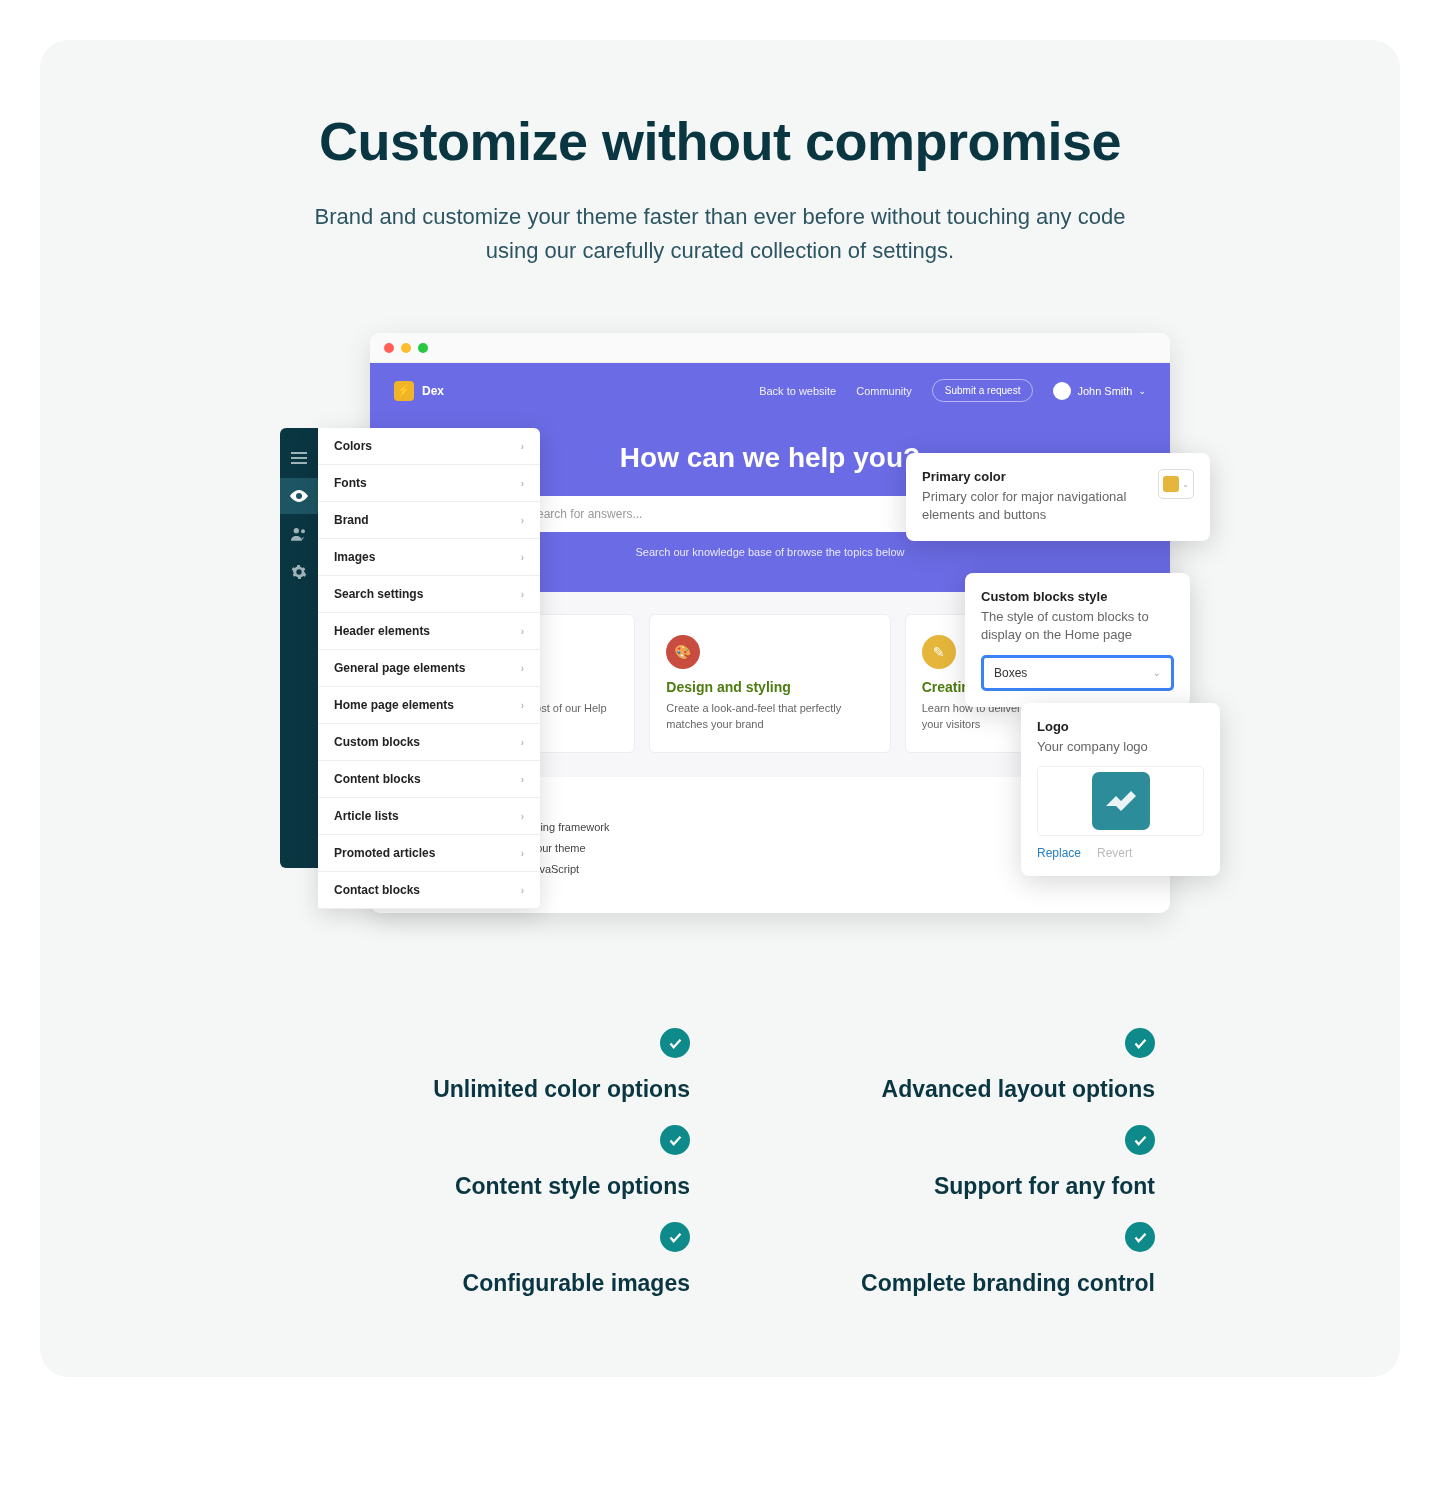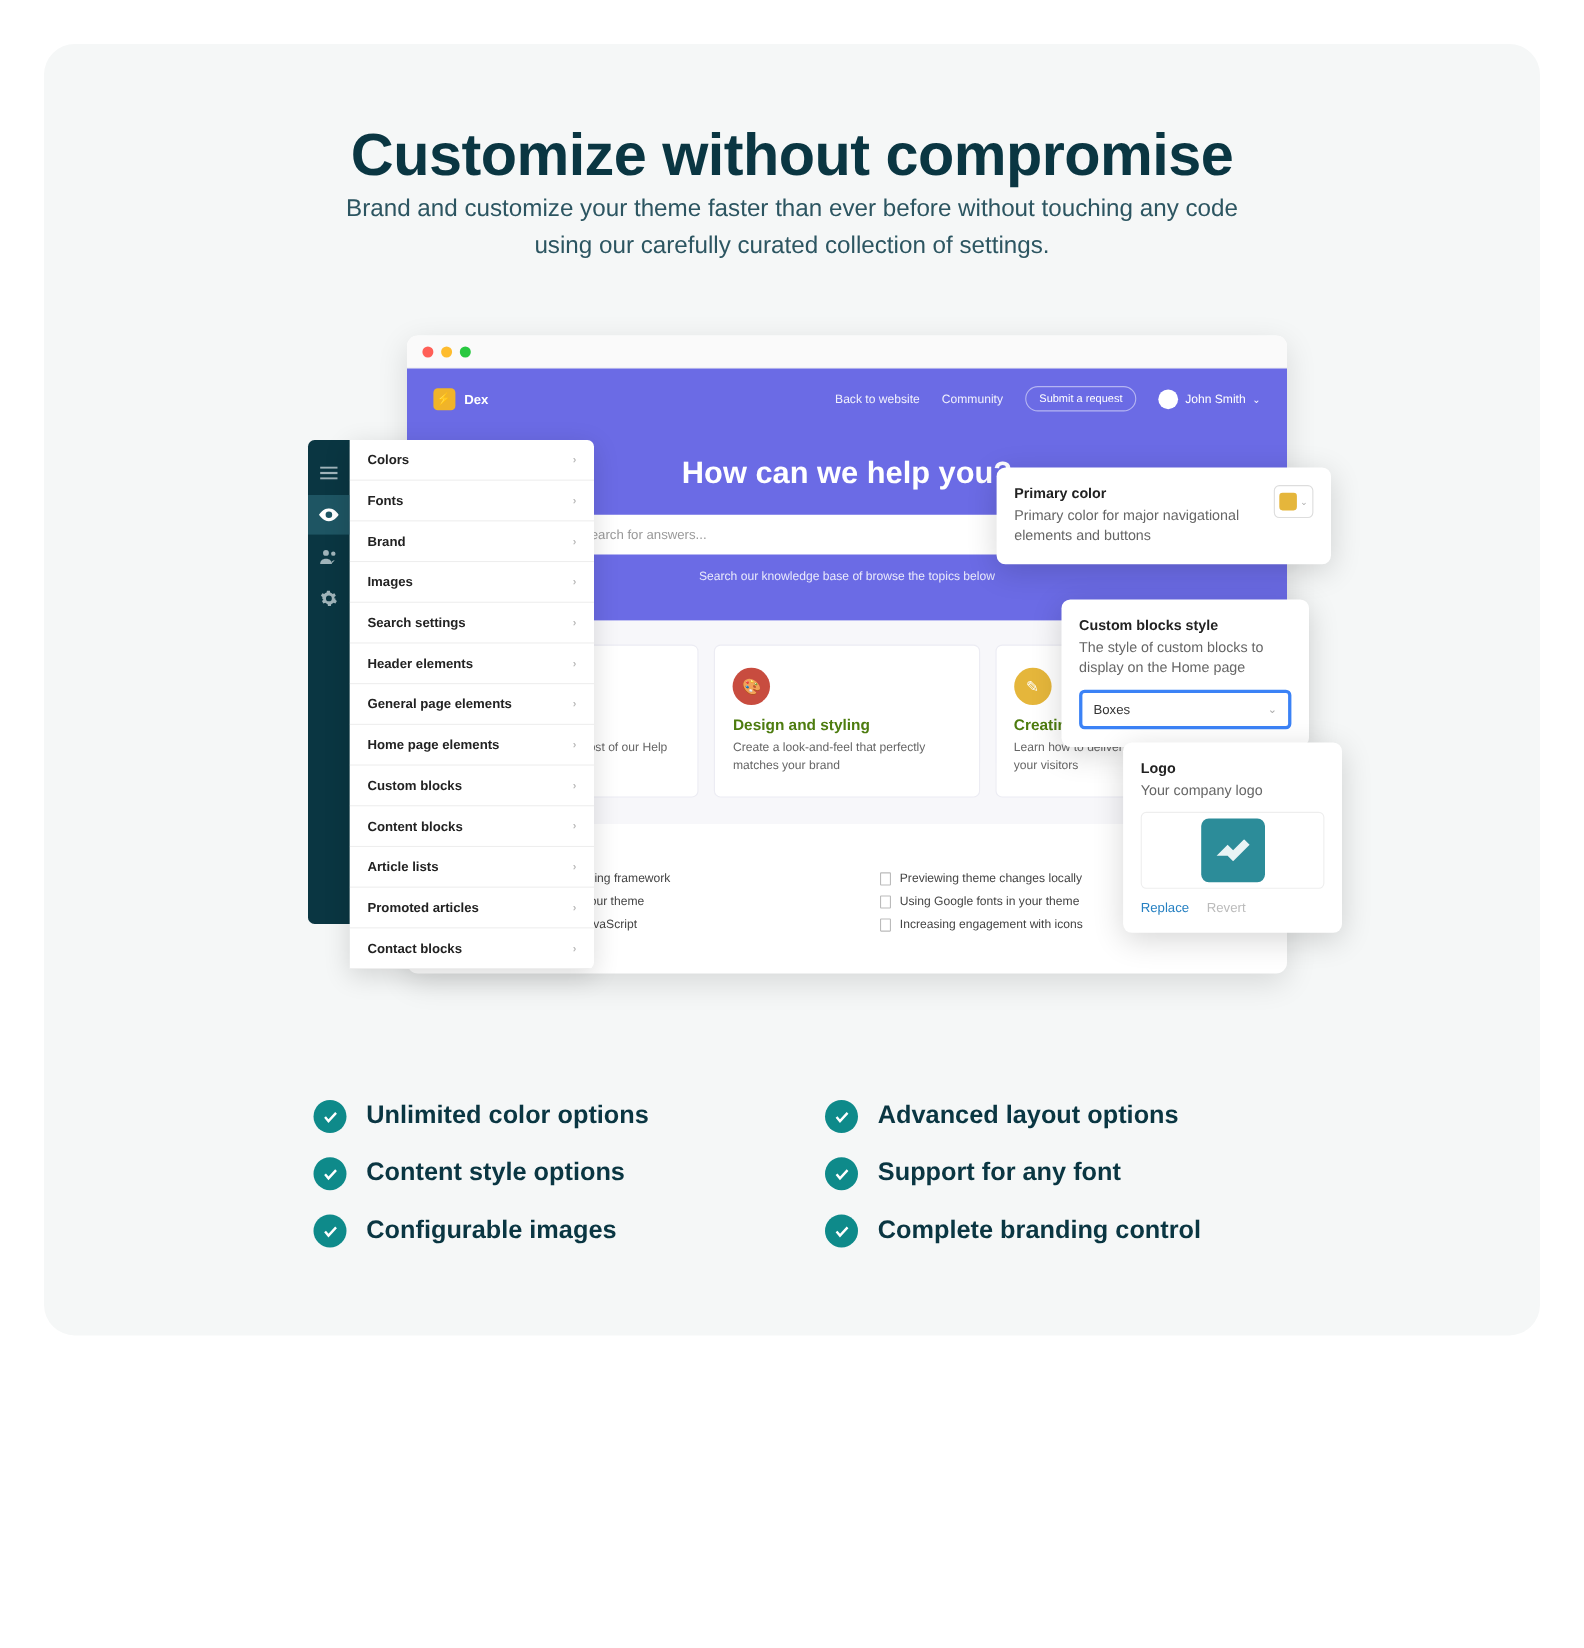--- a/index.html
+++ b/index.html
@@ -15,20 +15,21 @@
       margin: 0 auto;
       padding: 70px 60px 80px;
       position: relative;
     }
     .headline {
       text-align: center;
       font-size: 54px;
       font-weight: 700;
       color: #0A3642;
       letter-spacing: -0.5px;
+      margin-bottom: 28px;
     }
     .subhead {
       text-align: center;
       font-size: 22px;
       color: #2C5561;
       max-width: 860px;
       margin: 0 auto 65px;
       line-height: 1.55;
     }
     .stage {
@@ -218,21 +219,21 @@
     .act-revert{color:#bbb;}
 
     
     .checklist {
       display:grid;
       grid-template-columns:1fr 1fr;
       gap:22px 60px;
       max-width:870px;
       margin:0 auto;
     }
-    .check-item{display:flex;align-items:flex-start;gap:18px;}
+    .check-item{display:flex;align-items:flex-end;gap:18px;flex-direction:column;}
     .check-circle{width:30px;height:30px;border-radius:50%;background:#0E8A8A;display:flex;align-items:center;justify-content:center;flex-shrink:0;}
     .check-circle svg { width:15px;height:15px; }
     .check-label{font-size:23px;font-weight:600;color:#0A3642;}
   </style>
 </head>
 <body>
 
 <div class="page">
   <h1 class="headline">Customize without compromise</h1>
   <p class="subhead">Brand and customize your theme faster than ever before without touching any code using our carefully curated collection of settings.</p>
@@ -301,34 +302,20 @@
               </div>
             <div class="article-item">
                 <span class="doc-icon"></span>
                 <span>Importing and exporting your theme</span>
               </div>
             <div class="article-item">
                 <span class="doc-icon"></span>
                 <span>Rendering HTML using JavaScript</span>
               </div>
           </div>
-          <div class="articles-col">
-            <div class="article-item">
-                <span class="doc-icon"></span>
-                <span>Previewing theme changes locally</span>
-              </div>
-            <div class="article-item">
-                <span class="doc-icon"></span>
-                <span>Using Google fonts in your theme</span>
-              </div>
-            <div class="article-item">
-                <span class="doc-icon"></span>
-                <span>Increasing engagement with icons</span>
-              </div>
-          </div>
         </div>
       </div>
     </div>
 
     <div class="rail">
       <div class="rail-item">
         <svg width="16" height="12" viewBox="0 0 16 12" fill="currentColor">
             <rect width="16" height="2"></rect>
             <rect y="5" width="16" height="2"></rect>
             <rect y="10" width="16" height="2"></rect>

